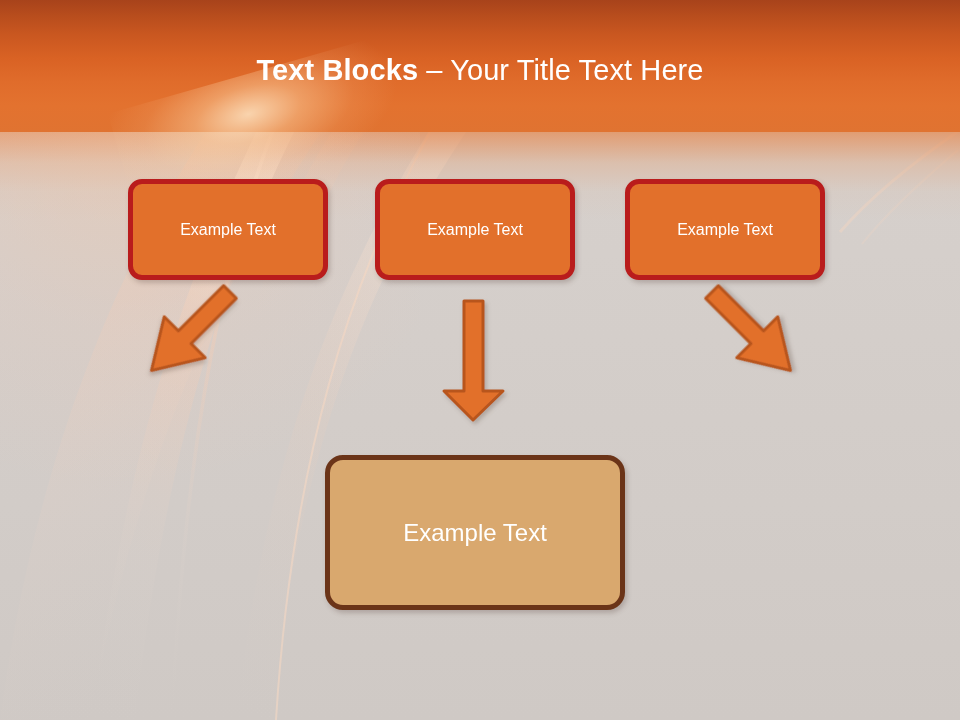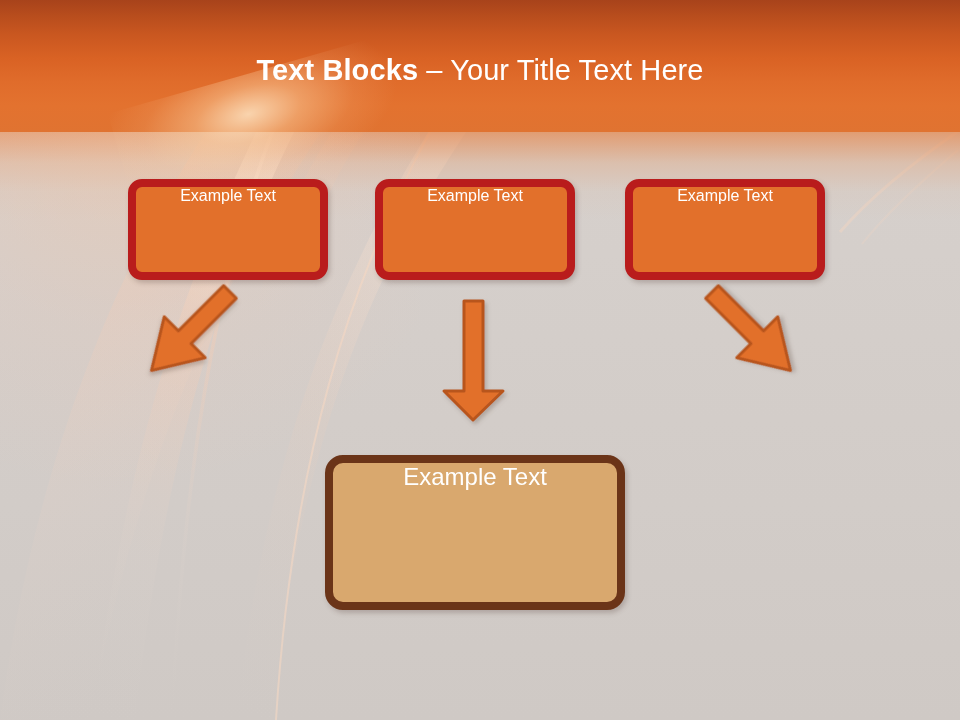--- a/index.html
+++ b/index.html
@@ -104,24 +104,24 @@
     letter-spacing: 0.1px;
     white-space: nowrap;
   }
   .slide-title .t-bold { font-weight: bold; }
   .slide-title .t-reg  { font-weight: normal; }
 
   
   .node {
     position: absolute;
     box-sizing: border-box;
-    border: 8px solid #b91c1c;
+    border: 5px solid #b91c1c;
     border-radius: 14px;
     display: flex;
-    align-items: flex-start;
+    align-items: center;
     justify-content: center;
     color: #ffffff;
     text-align: center;
     box-shadow: 2px 3px 5px rgba(90,70,60,0.28);
   }
   .node-top {
     background: #e2702b;
     width: 200px;
     height: 101px;
     font-size: 16px;

